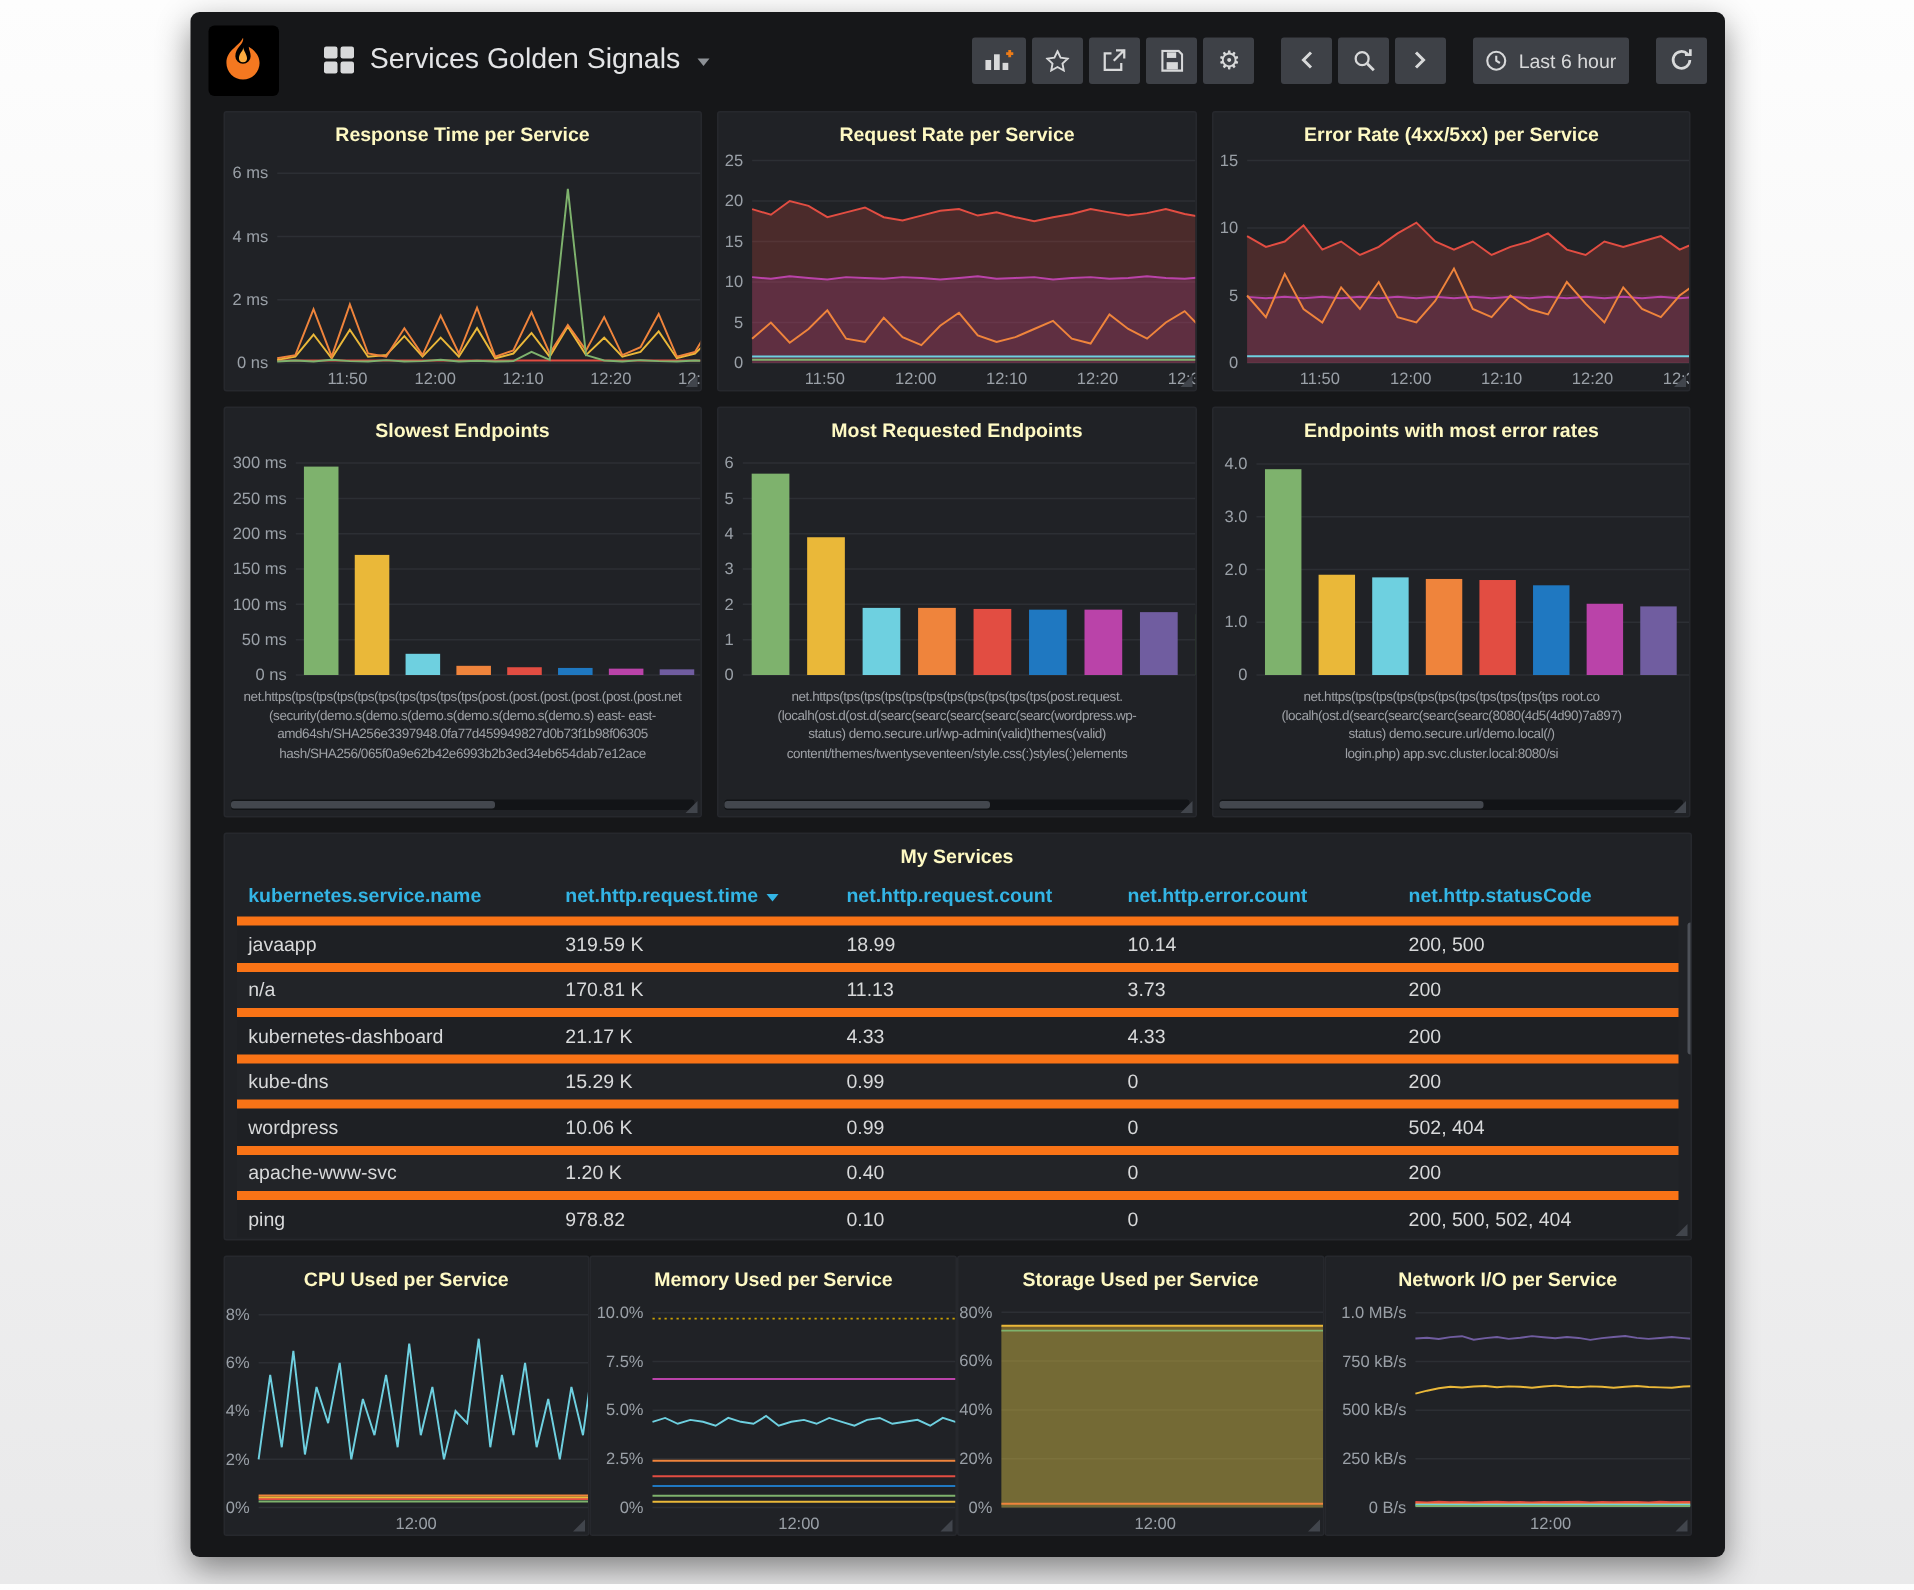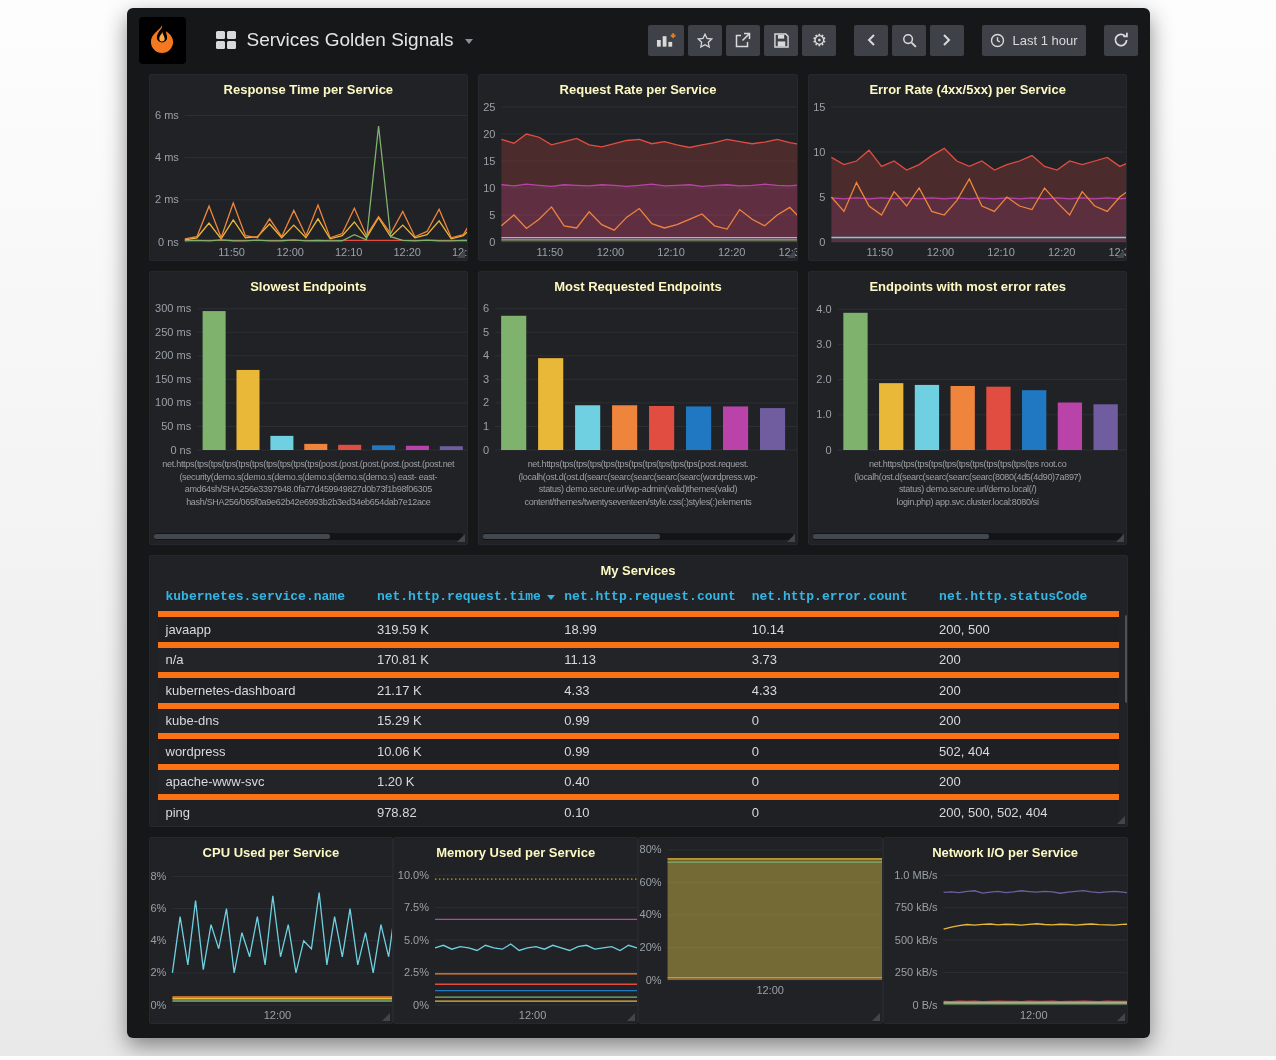--- a/index.html
+++ b/index.html
@@ -52,21 +52,21 @@
   .chart { flex:1; min-height:0; overflow:hidden; }
   .chart svg text { fill:#9aa0a7; font-size:11px; font-family:"Liberation Sans",sans-serif; }
   .xgarble { height:74px; overflow:hidden; padding:0 5px; flex:none; }
   .xgarble div { font-size:9px; line-height:12.5px; color:#9da0a5; text-align:center; white-space:nowrap; overflow:hidden; letter-spacing:-0.3px; }
   .hscroll { height:7px; margin:1px 4px 4px; background:#121417; position:relative; flex:none; border-radius:2px; }
   .hscroll .thumb { position:absolute; left:0; top:1px; height:5px; width:57%; background:#43474e; border-radius:2px; }
   
   .table-panel { height:272px; margin-bottom:10px; }
   .tbl { flex:1; min-height:0; padding:0 8px; position:relative; }
   .thead, .tr { display:grid; grid-template-columns:22% 19.5% 19.5% 19.5% 19.5%; align-items:center; }
-  .thead { height:30px;font-family:Liberation Mono, monospace; }
+  .thead { height:30px; }
   .th { color:#33b5e5; font-size:13px; font-weight:700; cursor:pointer; padding-left:8px; white-space:nowrap; }
   .sortcaret { display:inline-block; width:0; height:0; border-left:4px solid transparent; border-right:4px solid transparent; border-top:5px solid #33b5e5; margin-left:6px; }
   .tr { height:30.5px; font-size:13px; color:#d8d9da; border-top:6px solid #f97316; }
   .tr:nth-child(odd) { background:#1e2024; }
   .tr:nth-child(even) { background:#222428; }
   .td { padding-left:8px; white-space:nowrap; overflow:hidden; }
   .vscroll { position:absolute; right:-3px; top:34px; width:5px; height:88px; background:#4d5158; border-radius:2px; cursor:pointer; }
 </style>
 </head>
 <body>
@@ -142,21 +142,21 @@
         </svg>
       </div>
 
       <span class="tb-sep"></span>
 
       <div class="btn">
         <svg width="15" height="15" viewBox="0 0 16 16">
           <circle cx="8" cy="8" r="6.4" stroke="#d8d9da" fill="none" stroke-width="1.5"></circle>
           <path d="M8 4.4V8l2.6 1.6" stroke="#d8d9da" fill="none" stroke-width="1.5"></path>
         </svg>
-        <span>Last 1 hour</span>
+        <span>Last 6 hour</span>
       </div>
 
       <span class="tb-sep"></span>
 
       <div class="btn">
         <svg width="16" height="16" viewBox="0 0 16 16">
           <path d="M13.6 8A5.6 5.6 0 1 1 12 4" stroke="#d8d9da" stroke-width="1.8" fill="none"></path>
           <path d="M13.9 0.8v3.6h-3.6" fill="none" stroke="#d8d9da" stroke-width="1.8"></path>
         </svg>
       </div>
@@ -466,20 +466,21 @@
               <polyline points="41,56.32692307692308 285,56.32692307692308" fill="none" stroke="#ba43a9" stroke-width="1.3"></polyline>
               <polyline points="41,84.88461538461539 49.41379310344828,82.28846153846155 57.827586206896555,86.18269230769232 66.24137931034483,83.58653846153847 74.65517241379311,84.88461538461539 83.06896551724138,87.48076923076923 91.48275862068965,82.28846153846155 99.89655172413794,84.88461538461539 108.3103448275862,86.18269230769232 116.72413793103448,80.99038461538461 125.13793103448276,87.48076923076923 133.55172413793105,84.88461538461539 141.9655172413793,83.58653846153847 150.3793103448276,86.18269230769232 158.79310344827587,82.28846153846155 167.20689655172413,84.88461538461539 175.6206896551724,87.48076923076923 184.0344827586207,83.58653846153847 192.44827586206895,82.28846153846155 200.86206896551724,86.18269230769232 209.27586206896552,84.88461538461539 217.68965517241378,83.58653846153847 226.10344827586206,87.48076923076923 234.51724137931035,82.28846153846155 242.93103448275863,84.88461538461539 251.3448275862069,86.18269230769232 259.7586206896552,83.58653846153847 268.1724137931035,84.88461538461539 276.58620689655174,82.28846153846155 285,84.88461538461539" fill="none" stroke="#6ed0e0" stroke-width="1.3"></polyline>
               <polyline points="41,110.84615384615384 285,110.84615384615384" fill="none" stroke="#ef843c" stroke-width="1.3"></polyline>
               <polyline points="41,121.23076923076923 285,121.23076923076923" fill="none" stroke="#e24d42" stroke-width="1.3"></polyline>
               <polyline points="41,127.72115384615384 285,127.72115384615384" fill="none" stroke="#1f78c1" stroke-width="1.3"></polyline>
               <polyline points="41,134.21153846153845 285,134.21153846153845" fill="none" stroke="#7eb26d" stroke-width="1.3"></polyline>
               <polyline points="41,138.10576923076923 285,138.10576923076923" fill="none" stroke="#eab839" stroke-width="1.3"></polyline>
             </svg></div>
       </section>
       <section class="panel">
+        <h2 class="panel-title">Storage Used per Service</h2>
         <div class="chart"><svg width="294" height="160">
               <line x1="28.6" x2="285" y1="142" y2="142" stroke="#2c2f34" stroke-width="1"></line>
               <text x="22.6" y="145.5" text-anchor="end">0%</text>
               <line x1="28.6" x2="285" y1="109.46987951807229" y2="109.46987951807229" stroke="#2c2f34" stroke-width="1"></line>
               <text x="22.6" y="112.96987951807229" text-anchor="end">20%</text>
               <line x1="28.6" x2="285" y1="76.93975903614458" y2="76.93975903614458" stroke="#2c2f34" stroke-width="1"></line>
               <text x="22.6" y="80.43975903614458" text-anchor="end">40%</text>
               <line x1="28.6" x2="285" y1="44.40963855421687" y2="44.40963855421687" stroke="#2c2f34" stroke-width="1"></line>
               <text x="22.6" y="47.90963855421687" text-anchor="end">60%</text>
               <line x1="28.6" x2="285" y1="11.879518072289159" y2="11.879518072289159" stroke="#2c2f34" stroke-width="1"></line>

